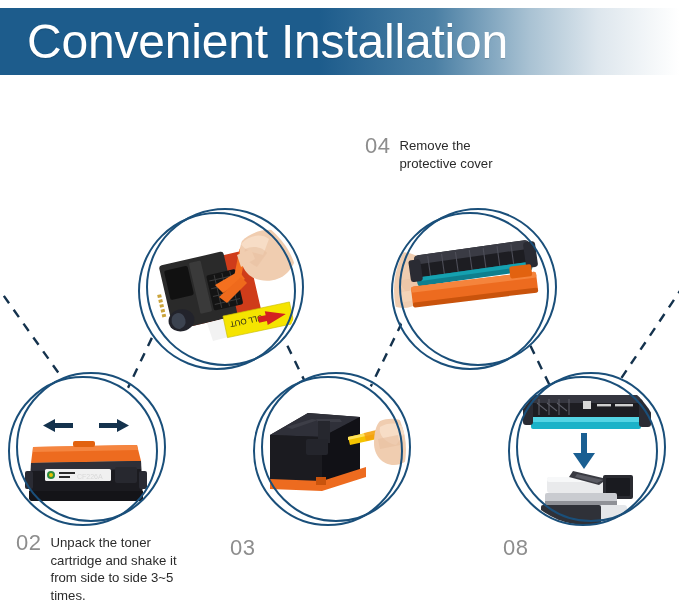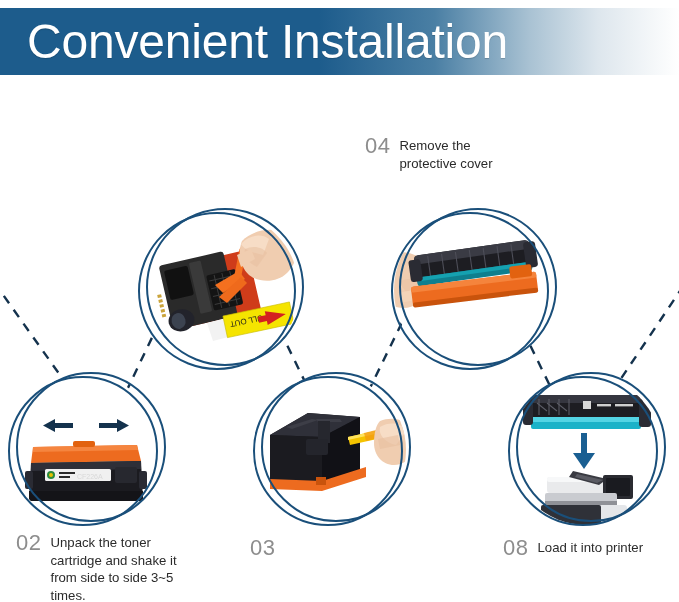--- a/index.html
+++ b/index.html
@@ -301,22 +301,21 @@
   <div class="step" style="left:365px;top:134px;width:165px;">
     <div class="step-num">04</div>
     <div class="step-text">Remove the protective cover</div>
   </div>
 
   <div class="step" style="left:16px;top:531px;width:185px;">
     <div class="step-num">02</div>
     <div class="step-text">Unpack the toner cartridge and shake it from side to side 3~5 times.</div>
   </div>
 
-  <div class="step" style="left:250px;top:536px;width:200px;">
+  <div class="step" style="left:230px;top:536px;width:200px;">
     <div class="step-num">03</div>
   </div>
 
   <div class="step" style="left:503px;top:536px;width:180px;">
     <div class="step-num">08</div>
-    <div class="step-text">Load it into printer</div>
   </div>
 
 </div>
 
 </body></html>

